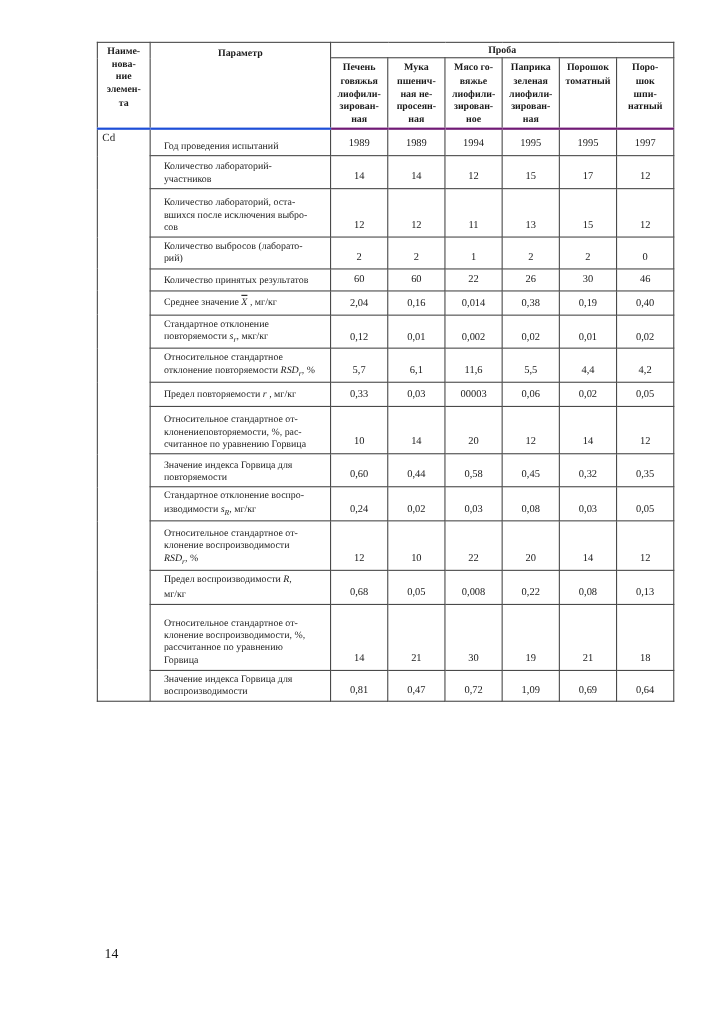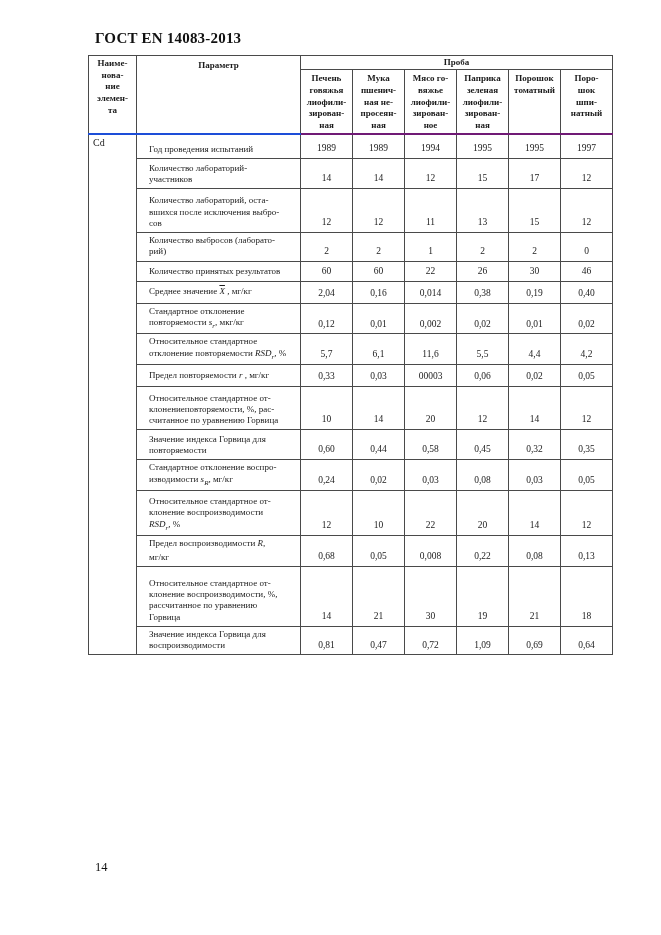--- a/index.html
+++ b/index.html
@@ -55,21 +55,20 @@
   tbody tr:nth-child(15){height:60px;}
   tbody tr:nth-child(16){height:27px;}
   .pageno{position:absolute;left:95px;top:860px;font-size:12.5px;color:#111;}
 </style>
 </head>
 <body>
 
 <div class="page">
 
   <div class="doc-text">
-    <h1 class="doc-title">ГОСТ EN 14083-2013</h1>
   </div>
 
   <table>
     <colgroup>
       <col style="width:48px">
       <col style="width:164px">
       <col style="width:52px">
         <col style="width:52px">
         <col style="width:52px">
       <col style="width:52px">

